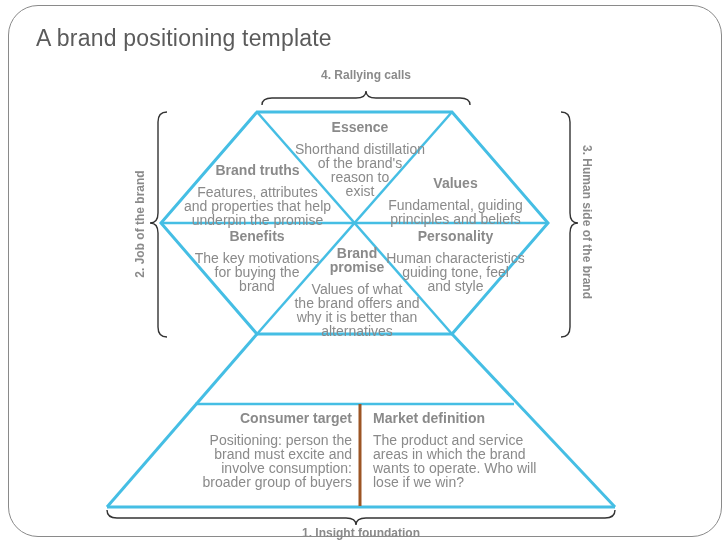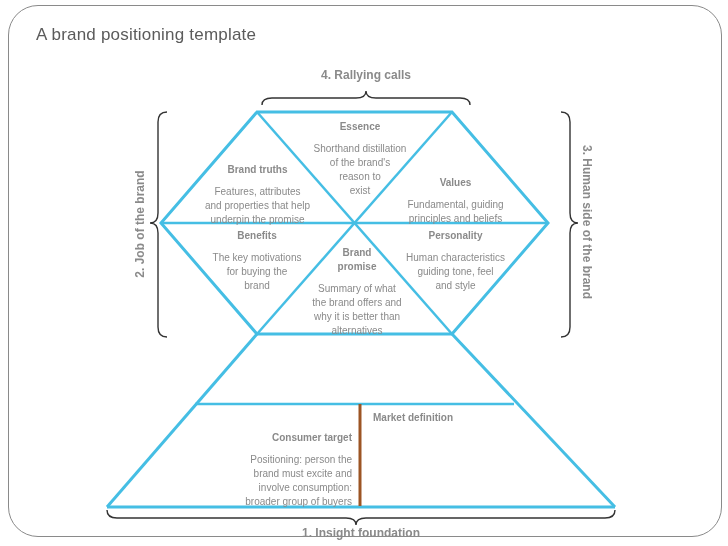--- a/index.html
+++ b/index.html
@@ -6,27 +6,27 @@
   #slide{
     position:relative;width:728px;height:546px;background:#ffffff;overflow:hidden;
     font-family:"Liberation Sans", sans-serif;
   }
   #frame{
     position:absolute;left:8px;top:5px;width:712px;height:530px;
     border:1px solid #8a8a8a;border-radius:30px;
   }
   #title{
     position:absolute;left:36px;top:25px;
-    font-size:17px;color:#5b5b5b;letter-spacing:0.2px;
+    font-size:23px;color:#5b5b5b;letter-spacing:0.2px;
   }
   svg{position:absolute;left:0;top:0;}
   .lbl{position:absolute;font-size:12px;font-weight:bold;color:#8a8a8a;text-align:center;}
   .rot-ccw{transform:rotate(-90deg);}
   .rot-cw{transform:rotate(90deg);}
-  .sec{position:absolute;color:#8a8a8a;font-size:10px;line-height:14px;text-align:center;}
+  .sec{position:absolute;color:#8a8a8a;font-size:14px;line-height:14px;text-align:center;}
   .sec .t{font-weight:bold;white-space:pre-line;}
   .sec .b{white-space:pre-line;margin-top:8px;}
   .align-r{text-align:right;}
   .align-l{text-align:left;}
 </style>
 </head>
 <body>
 
 <div id="slide">
 
@@ -100,32 +100,36 @@
   <div class="sec" style="left:187px;top:229px;width:140px;">
     <div class="t">Benefits</div>
     <div class="b">The key motivations
 for buying the
 brand</div>
   </div>
 
   <div class="sec" style="left:292px;top:246px;width:130px;">
     <div class="t">Brand
 promise</div>
-    <div class="b">Summary of what
+    <div class="b">Values of what
 the brand offers and
 why it is better than
 alternatives</div>
   </div>
 
 
-  <div class="sec align-r" style="left:190px;top:431px;width:162px;">
+  <div class="sec align-r" style="left:190px;top:411px;width:162px;">
     <div class="t">Consumer target</div>
     <div class="b">Positioning: person the
 brand must excite and
 involve consumption:
 broader group of buyers</div>
   </div>
 
   <div class="sec align-l" style="left:373px;top:411px;width:165px;">
     <div class="t">Market definition</div>
+    <div class="b">The product and service
+areas in which the brand
+wants to operate.  Who will
+lose if we win?</div>
   </div>
 
 </div>
 
 </body></html>

